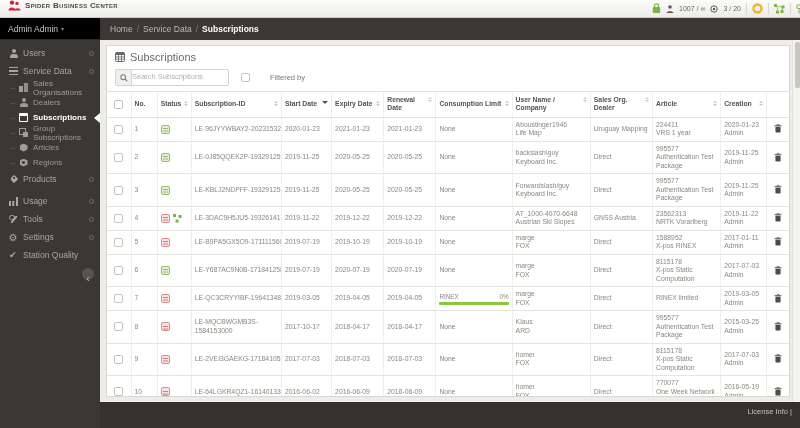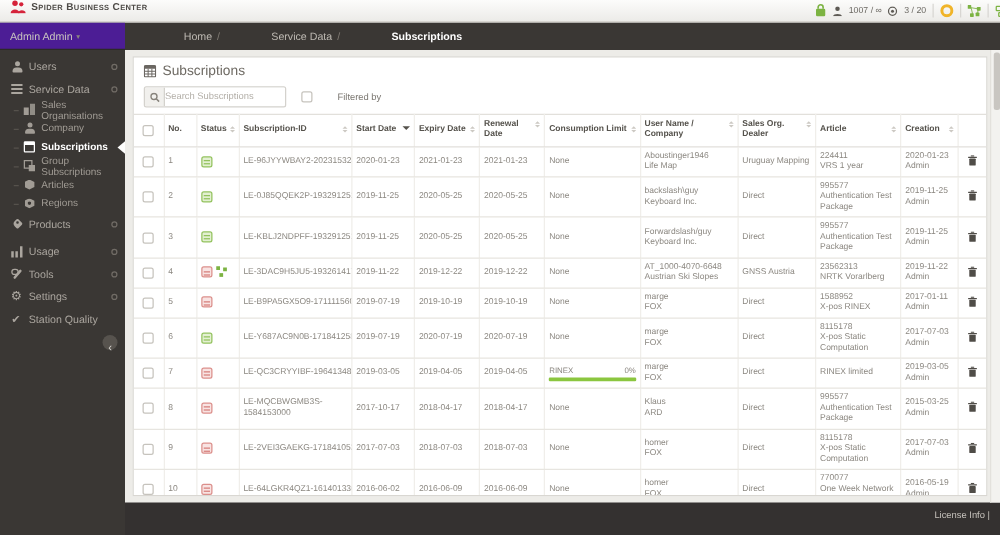--- a/index.html
+++ b/index.html
@@ -14,21 +14,21 @@
     background:linear-gradient(#fcfcfb,#ecebe8); border-bottom:1px solid #cfcdc8; z-index:6; }
   .brand { position:absolute; left:8px; top:0; display:flex; align-items:center; gap:4px; }
   .brand-text { font-size:8px; font-weight:bold; color:#4d4a46; font-variant:small-caps; letter-spacing:.3px; }
   .top-right { position:absolute; left:652px; top:0; height:17px; display:flex; align-items:center;
     gap:5px; white-space:nowrap; }
   .stat { font-size:7px; color:#6b6862; }
   .tsep { width:1px; height:11px; background:#d8d6d2; }
   .icon-btn { display:inline-flex; align-items:center; }
   
   .sidebar { position:absolute; left:0; top:18px; width:100px; height:410px; background:#3a3734; z-index:4; }
-  .side-user { height:22px; background:#4c1d95; border-bottom:1px solid #2c2a27; color:#c9c5bf;
+  .side-user { height:22px; background:#000000; border-bottom:1px solid #2c2a27; color:#c9c5bf;
     font-size:8.5px; display:flex; align-items:center; padding:0 8px; gap:3px; }
   .chev-down { font-size:6px; color:#8a867f; }
   .side-nav { padding-top:4px; }
   .side-item { display:flex; align-items:center; position:relative; color:#aba69f; cursor:pointer; }
   .side-item.l1 { height:18px; padding:0 6px 0 9px; font-size:8.5px; }
   .side-item.l2 { height:15px; padding:0 6px 0 19px; font-size:8px; color:#a19c95; }
   .side-item.l2::before { content:""; position:absolute; left:11px; top:50%; width:4px; height:1px; background:#56524c; }
   .side-item.gap-before { margin-top:4px; }
   .side-item.active { color:#fff; font-weight:bold; }
   .side-item.active::after { content:""; position:absolute; right:0; top:50%; margin-top:-5px;
@@ -56,21 +56,21 @@
   .ni-products::before { content:""; position:absolute; top:1.5px; left:1.5px; width:6px; height:6px; background:currentColor; border-radius:1px 1px 1px 3px; transform:rotate(45deg); }
   .ni-products::after { content:""; position:absolute; top:2.6px; left:4.4px; width:1.6px; height:1.6px; border-radius:50%; background:#3a3734; }
   .ni-tools::before { content:""; position:absolute; left:3.5px; top:0; width:2.4px; height:9px; background:currentColor; border-radius:1px; transform:rotate(40deg); }
   .ni-tools::after { content:""; position:absolute; left:.3px; top:0; width:3.6px; height:3.6px; border:1.4px solid currentColor; border-radius:50%; }
   .ni-settings::before { content:"⚙"; position:absolute; left:-.5px; top:0; font-size:10px; line-height:9px; }
   .ni-station-quality::before { content:"✔"; position:absolute; left:0; top:0; font-size:9px; line-height:9px; }
   
   .main { position:absolute; left:100px; top:18px; width:700px; height:410px; }
   .breadcrumb { height:22px; background:#3a3734; color:#bdb9b2; font-size:8.5px;
     display:flex; align-items:center; gap:4px; padding:0 10px; }
-  .bc-item { cursor:pointer;margin-left:37px; }
+  .bc-item { cursor:pointer; }
   .bc-item.current { color:#fff; font-weight:bold; }
   .bc-sep { color:#807b74; }
   .content { position:absolute; left:0; top:22px; width:700px; height:362px; background:#edece8; padding:5px 10px 5px 6px; }
   .panel { background:#fff; border:1px solid #d9d7d2; height:100%; position:relative; overflow:hidden; }
   .title-row { display:flex; align-items:center; gap:5px; padding:5px 8px 3px; }
   .page-title { font-size:11px; color:#6e6a63; }
   .search-row { display:flex; align-items:center; padding:3px 8px 5px; gap:12px; }
   .search-group { display:flex; border:1px solid #d4d2cd; border-radius:2px; overflow:hidden; }
   .search-addon { width:16px; height:15px; background:#f1f0ed; border-right:1px solid #d4d2cd;
     display:flex; align-items:center; justify-content:center; }
@@ -202,21 +202,21 @@
         <span class="nav-icon ni-service-data"></span>
         <span class="side-label">Service Data</span>
         <span class="pin"></span>
       </div>
       <div class="side-item l2">
         <span class="nav-icon ni-sales-orgs"></span>
         <span class="side-label">Sales Organisations</span>
       </div>
       <div class="side-item l2">
         <span class="nav-icon ni-dealers"></span>
-        <span class="side-label">Company</span>
+        <span class="side-label">Dealers</span>
       </div>
       <div class="side-item l2 active">
         <span class="nav-icon ni-subscriptions"></span>
         <span class="side-label">Subscriptions</span>
       </div>
       <div class="side-item l2">
         <span class="nav-icon ni-group-subscriptions"></span>
         <span class="side-label">Group Subscriptions</span>
       </div>
       <div class="side-item l2">

